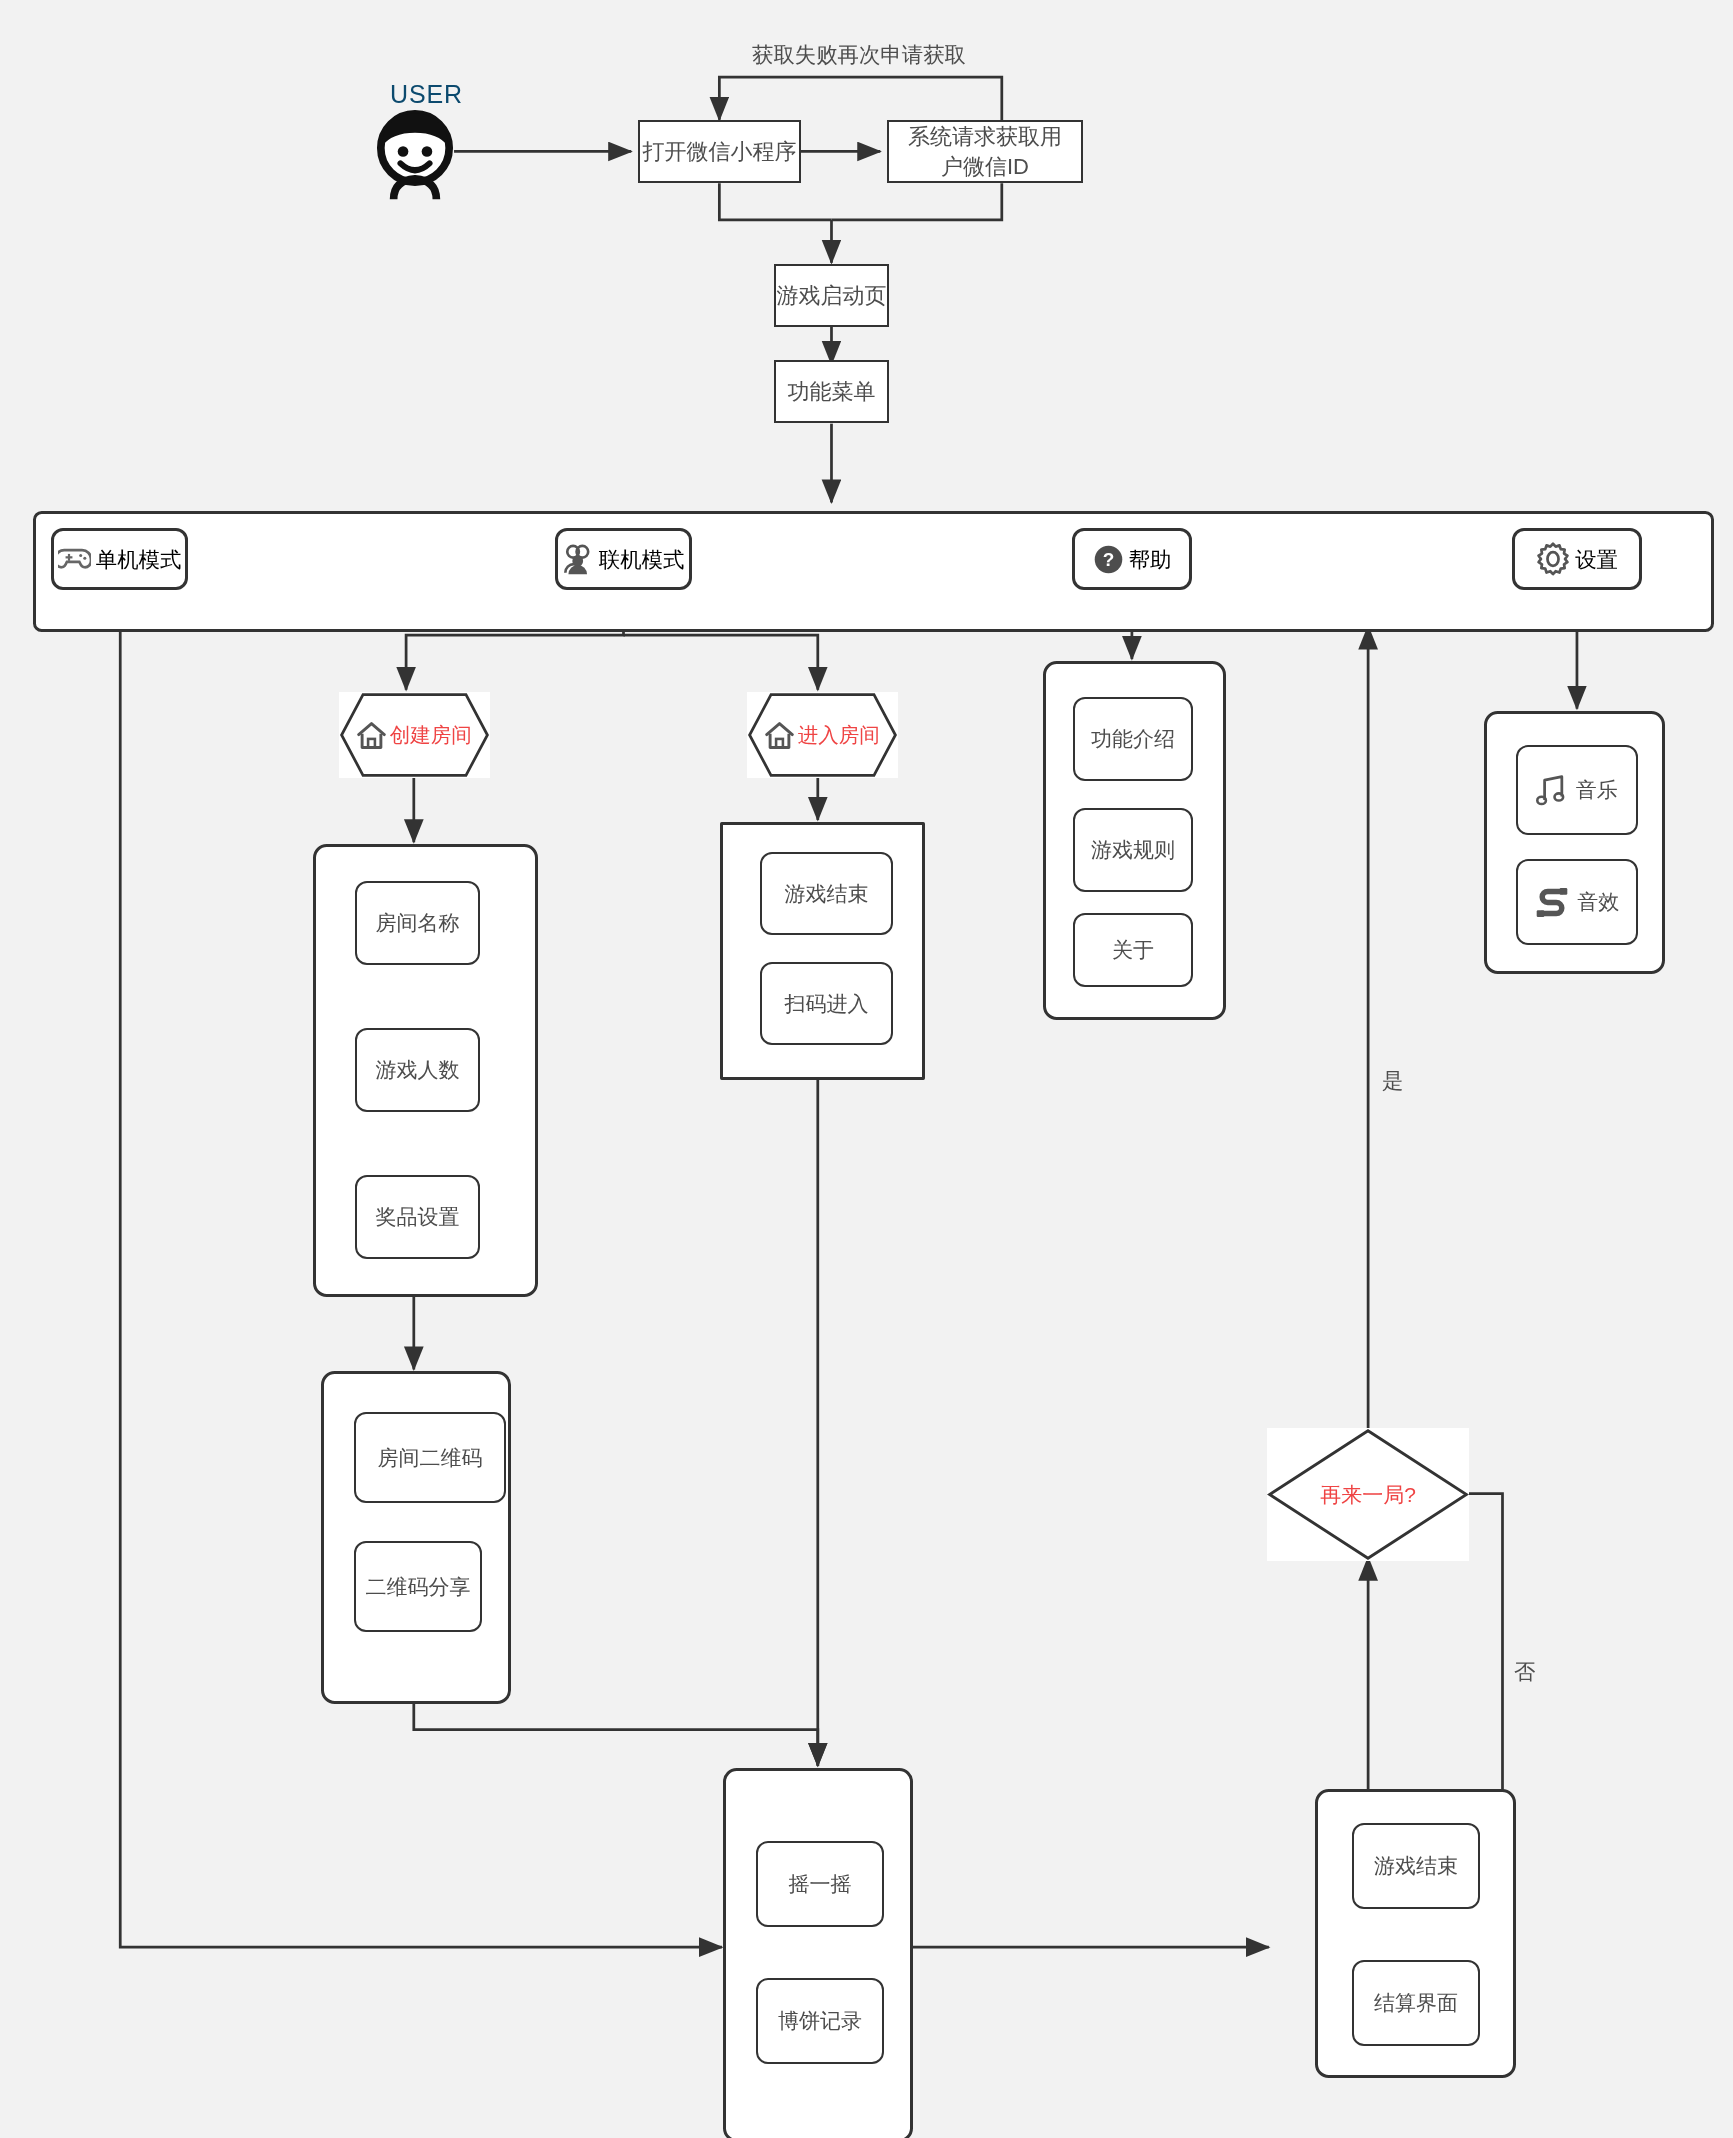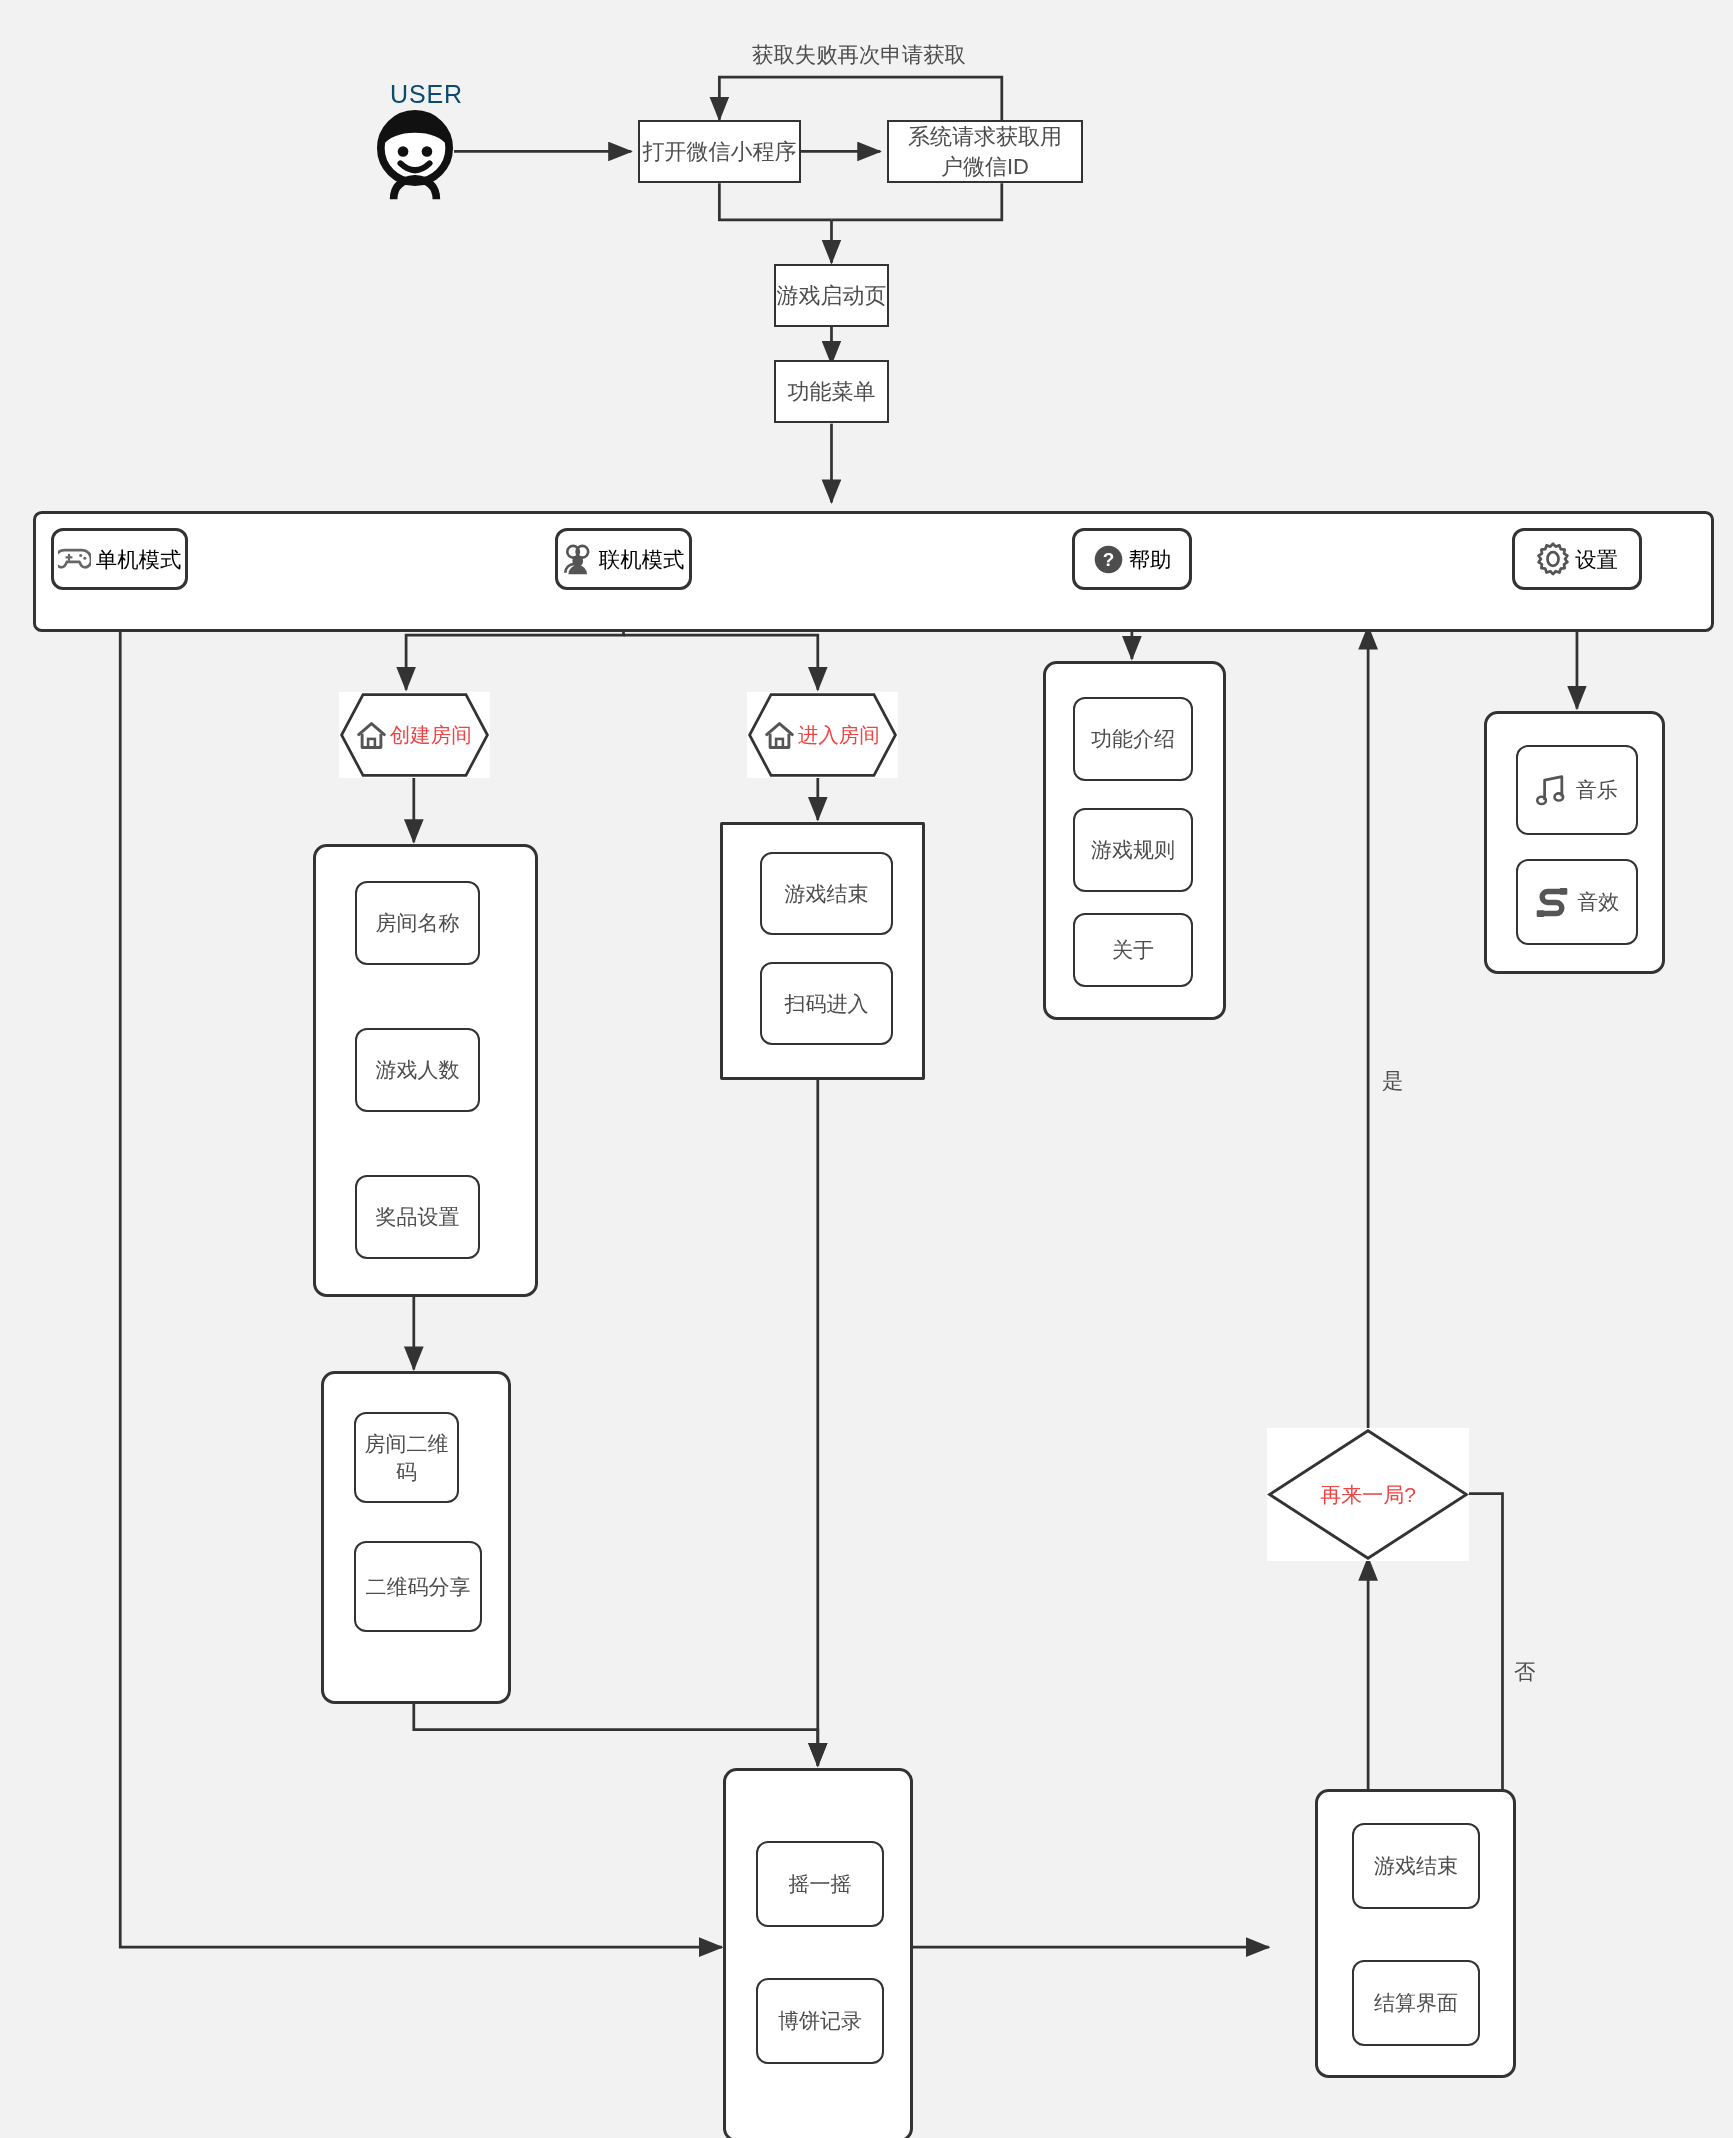--- a/index.html
+++ b/index.html
@@ -198,21 +198,21 @@
     </div>
     <div class="node rnd f25" style="left:39px;top:181px;width:125px;height:84px;">
       <span class="lbl">游戏人数</span>
     </div>
     <div class="node rnd f25" style="left:39px;top:328px;width:125px;height:84px;">
       <span class="lbl">奖品设置</span>
     </div>
   </div>
 
   <div class="cont" style="position:absolute;left:321px;top:1371px;width:184px;height:327px;">
-    <div class="node rnd f25" style="left:30px;top:38px;width:105px;height:91px;">
+    <div class="node rnd f25" style="left:30px;top:38px;width:152px;height:91px;">
       <span class="lbl">房间二维码</span>
     </div>
     <div class="node rnd f25" style="left:30px;top:167px;width:128px;height:91px;">
       <span class="lbl">二维码分享</span>
     </div>
   </div>
 
   <div class="cont" style="position:absolute;left:720px;top:822px;width:199px;height:252px;border-radius:1.7px;">
     <div class="node rnd f25" style="left:37px;top:27px;width:133px;height:83px;">
       <span class="lbl">游戏结束</span>

